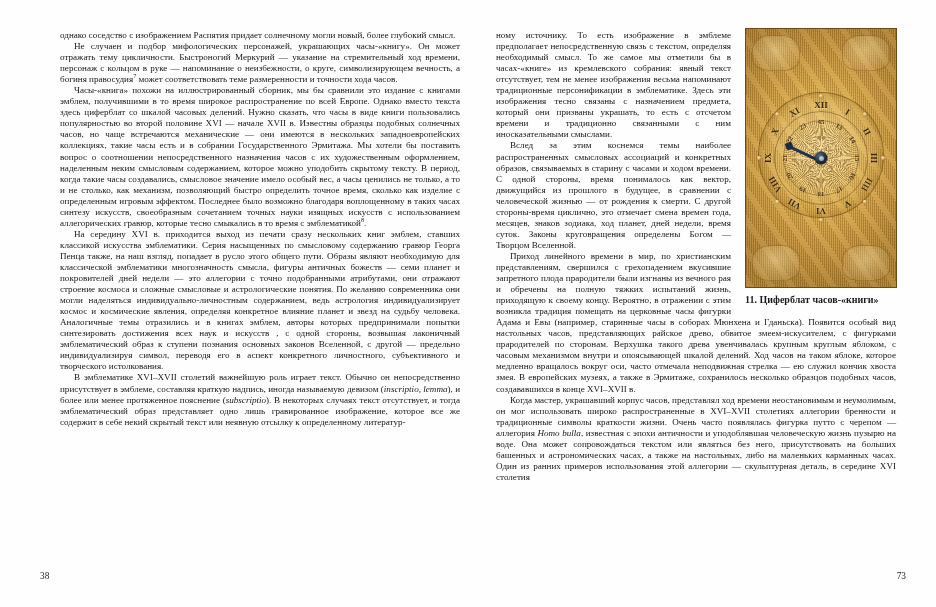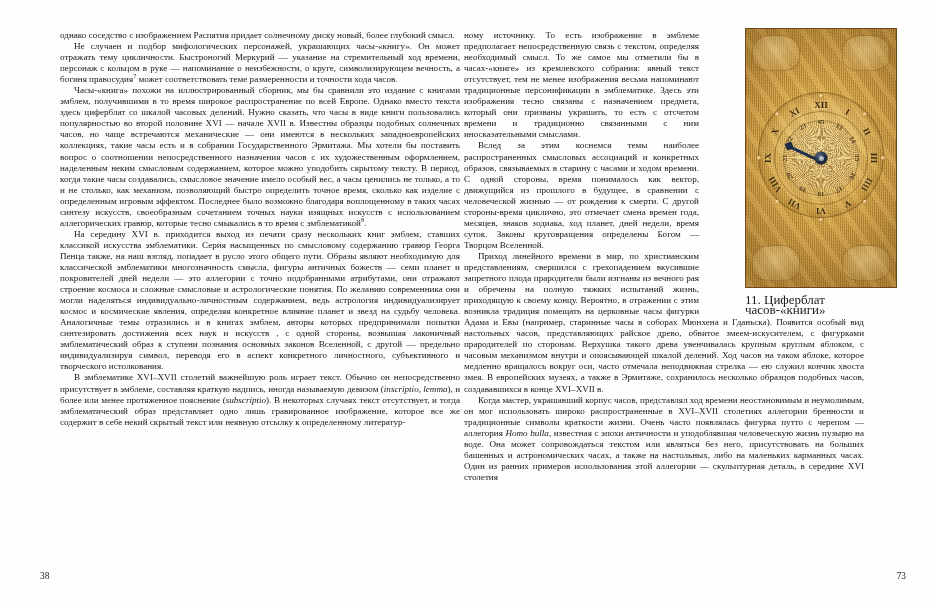--- a/index.html
+++ b/index.html
@@ -22,21 +22,21 @@
     top: 30px;
     width: 400px;
     color: #151515;
     font-size: 9.1px;
     line-height: 11.05px;
     text-align: justify;
     text-justify: inter-word;
     hyphens: manual;
   }
   .column.left  { left: 60px; }
-  .column.right { left: 464px; }
+  .column.right { left: 496px; }
 
   .column p {
     margin: 0;
     text-indent: 14px;
   }
   .column p.noindent { text-indent: 0; }
 
   .fn {
     font-size: 6.2px;
     vertical-align: super;
@@ -192,43 +192,44 @@
     position:absolute;
     left:50%; top:50%;
     width:4px; height:4px;
     border-radius:50%;
     background: radial-gradient(circle at 35% 30%, #ffe9b4, #b07f2c);
     box-shadow: 0 0 1px rgba(80,50,10,.6);
   }
 
   .fig-caption {
     margin-top: 7px;
-    font-size: 13px;
+    font-size: 10px;
     line-height: 10px;
     color: #1a1a1a;
     font-family: "Liberation Serif", serif;
+    font-weight: bold;
   }
 
   
   .folio {
     position: absolute;
     bottom: 26px;
     font-size: 9.3px;
     color: #1a1a1a;
   }
   .folio.left  { left: 40px; }
   .folio.right { right: 30px; }
 </style>
 </head>
 <body>
 
 <div class="page">
 
   <div class="column left">
-    <p class="noindent">однако соседство с изображением Распятия придает солнечному диску новый, более глубокий смысл.</p>
+    <p class="noindent">однако соседство с изображением Распятия придает солнечному могли новый, более глубокий смысл.</p>
     <p><span>Не случаен и подбор мифологических персонажей, украшающих часы-«книгу». Он может отражать тему цикличности. Быстроногий Меркурий — указание на стремительный ход времени, персонаж с кольцом в руке — напоминание о неизбежности, о круге, символизирующем вечность, а богиня правосудия</span><span class="fn">7</span><span> может соответствовать теме размеренности и точности хода часов.</span></p>
     <p><span>Часы-«книга» похожи на иллюстрированный сборник, мы бы сравнили это издание с книгами эмблем, получившими в то время широкое распространение по всей Европе. Однако вместо текста здесь циферблат со шкалой часовых делений. Нужно сказать, что часы в виде книги пользовались популярностью во второй половине XVI — начале XVII в. Известны образцы подобных солнечных часов, но чаще встречаются механические — они имеются в нескольких западноевропейских коллекциях, такие часы есть и в собрании Государственного Эрмитажа. Мы хотели бы поставить вопрос о соотношении непосредственного назначения часов с их художественным оформлением, наделенным неким смысловым содержанием, которое можно уподобить скрытому тексту. В период, когда такие часы создавались, смысловое значение имело особый вес, а часы ценились не только, а то и не столько, как механизм, позволяющий быстро определить точное время, сколько как изделие с определенным игровым эффектом. Последнее было возможно благодаря воплощенному в таких часах синтезу искусств, своеобразным сочетанием точных науки изящных искусств с использованием аллегорических гравюр, которые тесно смыкались в то время с эмблематикой</span><span class="fn">8</span><span>.</span></p>
     <p>На середину XVI в. приходится выход из печати сразу нескольких книг эмблем, ставших классикой искусства эмблематики. Серия насыщенных по смысловому содержанию гравюр Георга Пенца также, на наш взгляд, попадает в русло этого общего пути. Образы являют необходимую для классической эмблематики многозначность смысла, фигуры античных божеств — семи планет и покровителей дней недели — это аллегории с точно подобранными атрибутами, они отражают строение космоса и сложные смысловые и астрологические понятия. По желанию современника они могли наделяться индивидуально-личностным содержанием, ведь астрология индивидуализирует космос и космические явления, определяя конкретное влияние планет и звезд на судьбу человека. Аналогичные темы отразились и в книгах эмблем, авторы которых предпринимали попытки синтезировать достижения всех наук и искусств , с одной стороны, возвышая лаконичный эмблематический образ к ступени познания основных законов Вселенной, с другой — предельно индивидуализируя символ, переводя его в аспект конкретного личностного, субъективного и творческого истолкования.</p>
     <p><span>В эмблематике XVI–XVII столетий важнейшую роль играет текст. Обычно он непосредственно присутствует в эмблеме, составляя краткую надпись, иногда называемую девизом (</span><span class="it">inscriptio, lemma</span><span>), и более или менее протяженное пояснение (</span><span class="it">subscriptio</span><span>). В некоторых случаях текст отсутствует, и тогда эмблематический образ представляет одно лишь гравированное изображение, которое все же содержит в себе некий скрытый текст или неявную отсылку к определенному литератур-</span></p>
   </div>
 
   <div class="column right">
 
     <div style="float:right; width:165px; height:282px; shape-outside:inset(0);"></div>
 

